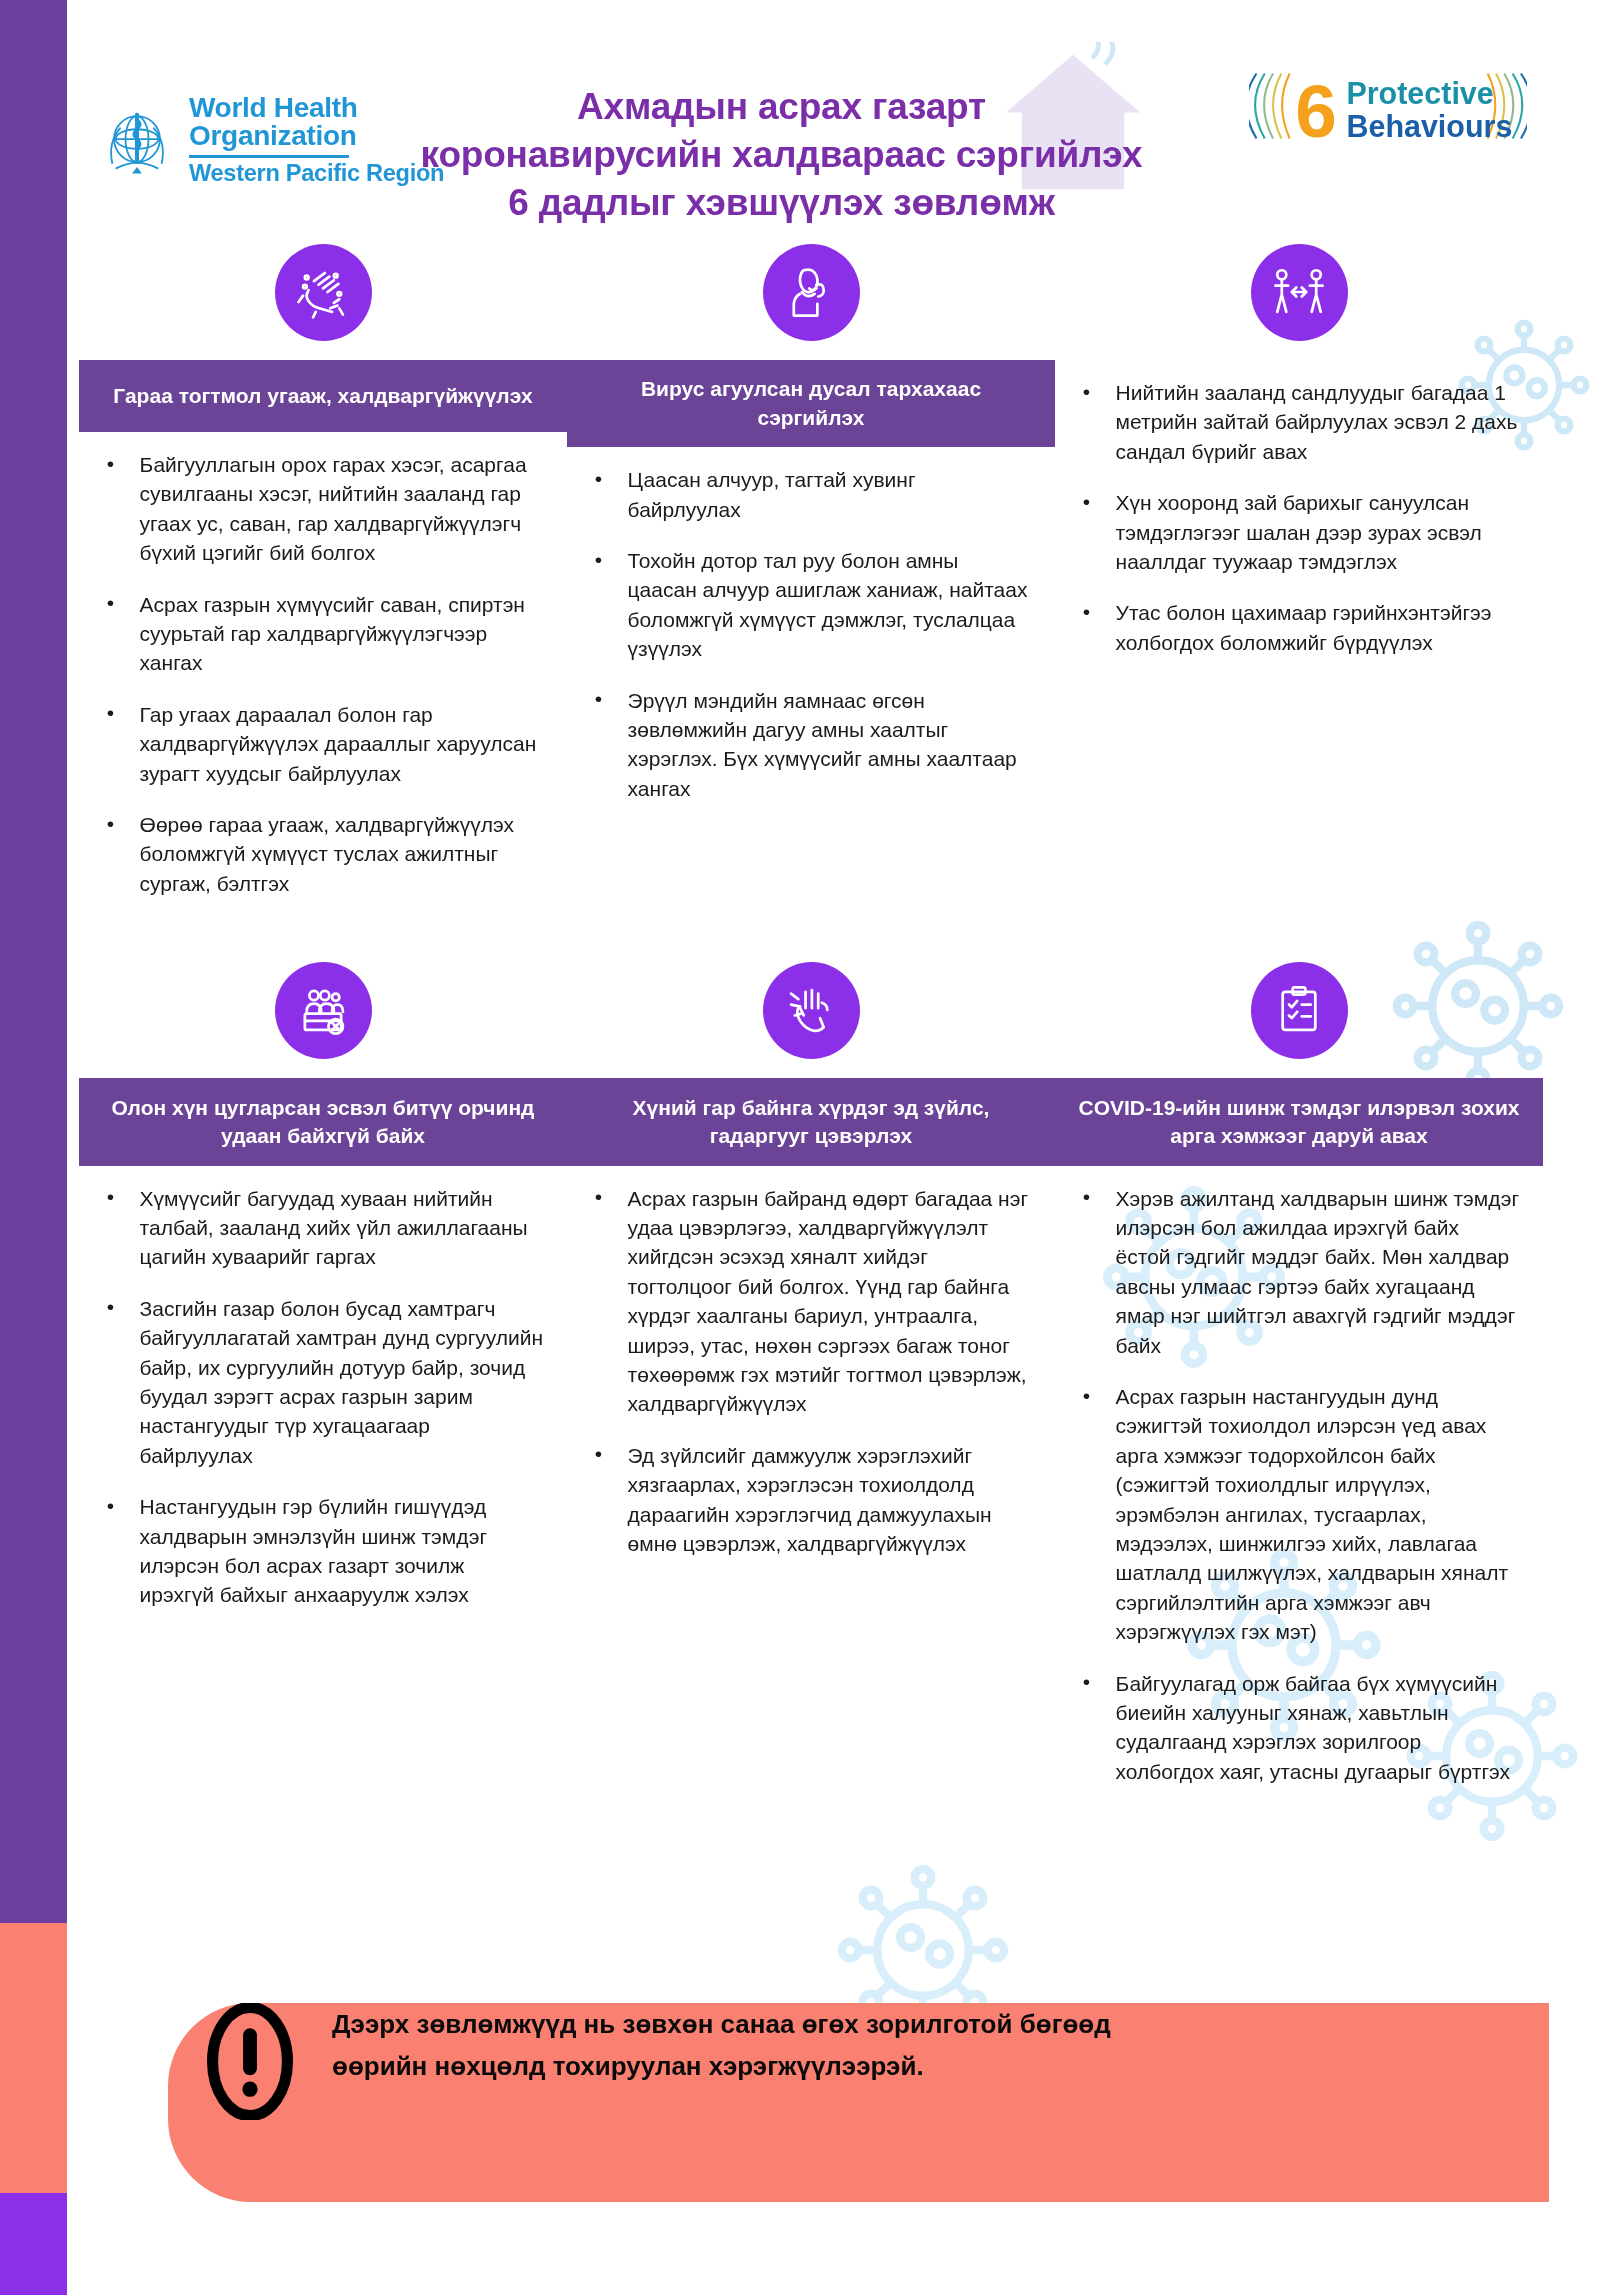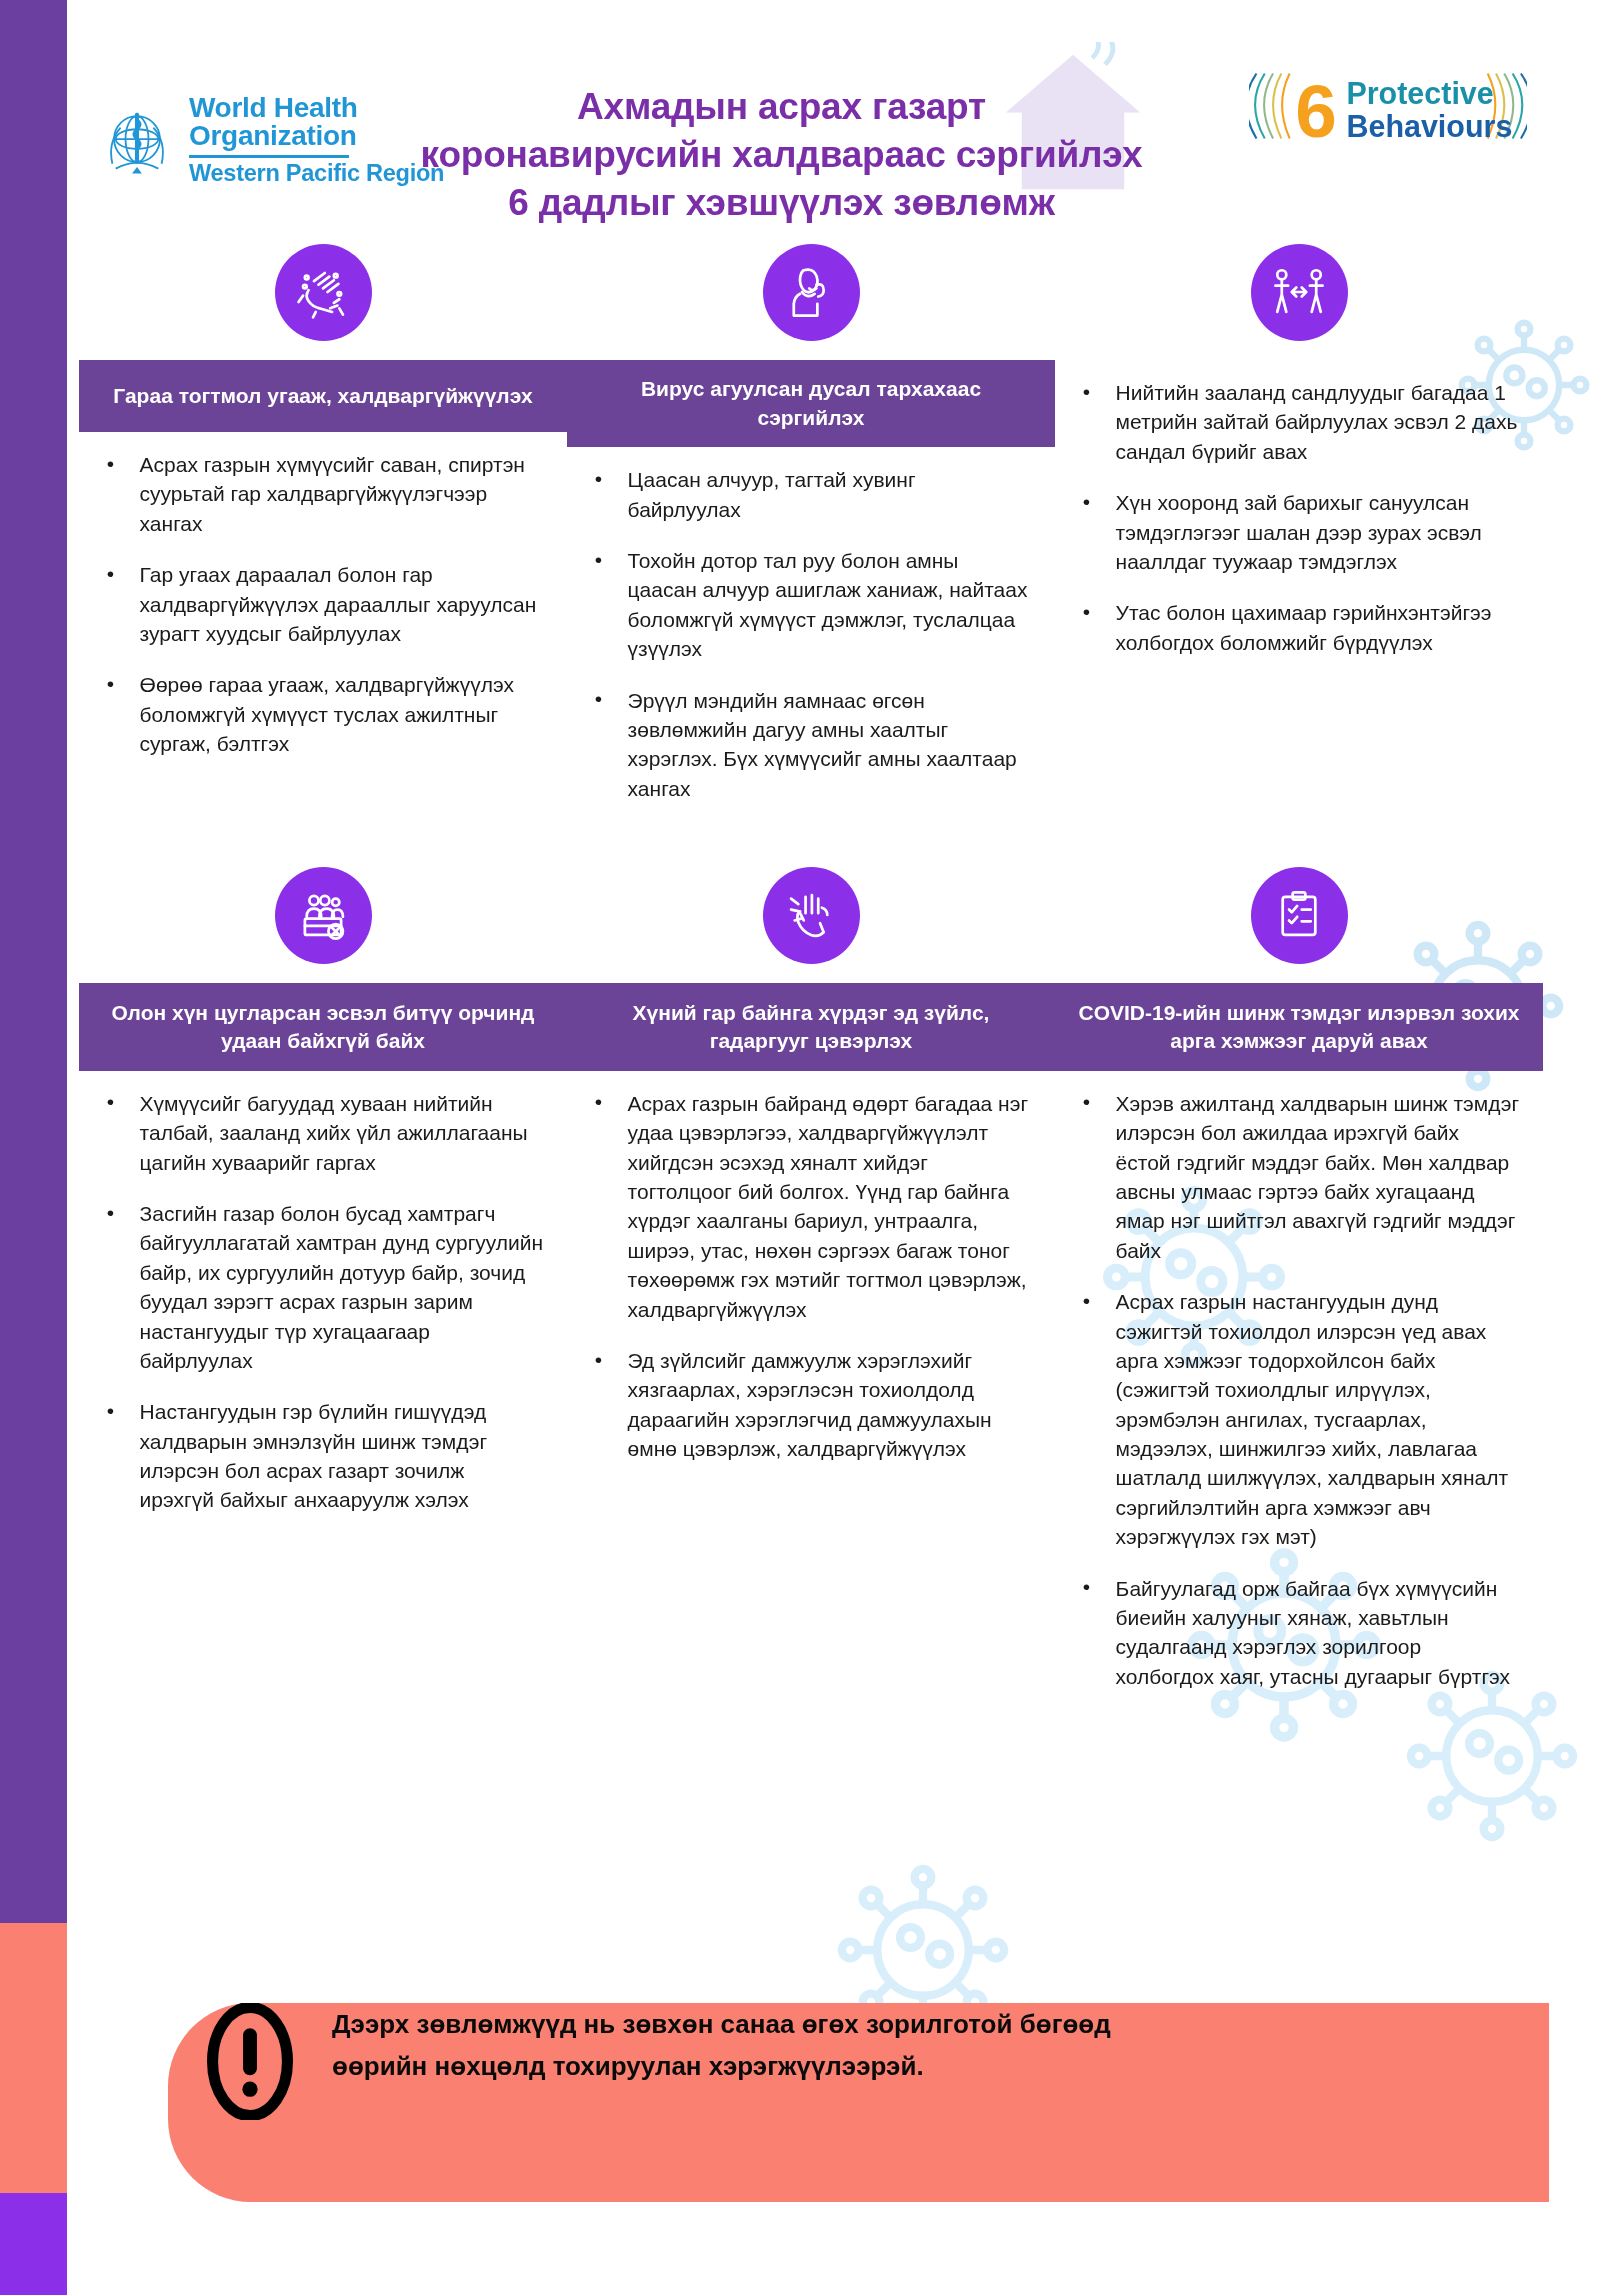--- a/index.html
+++ b/index.html
@@ -338,20 +338,21 @@
                   <circle cx="12" cy="26" r="2"></circle>
                 <circle cx="50" cy="34" r="2"></circle>
                   <circle cx="46" cy="14" r="2"></circle>
                 <path d="M10 36 l-5 7 M24 54 l-3 6 M50 50 l4 7"></path>
               </g>
             </svg>
           </div>
         </div>
         <div class="panel-header">Гараа тогтмол угааж, халдваргүйжүүлэх</div>
         <ul class="bullets">
+          <li>Байгууллагын орох гарах хэсэг, асаргаа сувилгааны хэсэг, нийтийн зааланд гар угаах ус, саван, гар халдваргүйжүүлэгч бүхий цэгийг бий болгох</li>
           <li>Асрах газрын хүмүүсийг саван, спиртэн суурьтай гар халдваргүйжүүлэгчээр хангах</li>
           <li>Гар угаах дараалал болон гар халдваргүйжүүлэх дарааллыг харуулсан зурагт хуудсыг байрлуулах</li>
           <li>Өөрөө гараа угааж, халдваргүйжүүлэх боломжгүй хүмүүст туслах ажилтныг сургаж, бэлтгэх</li>
         </ul>
       </div>
 
       <div class="col">
         <div class="icon-wrap">
           <div class="icon-circle">
             <svg viewBox="0 0 64 64">

